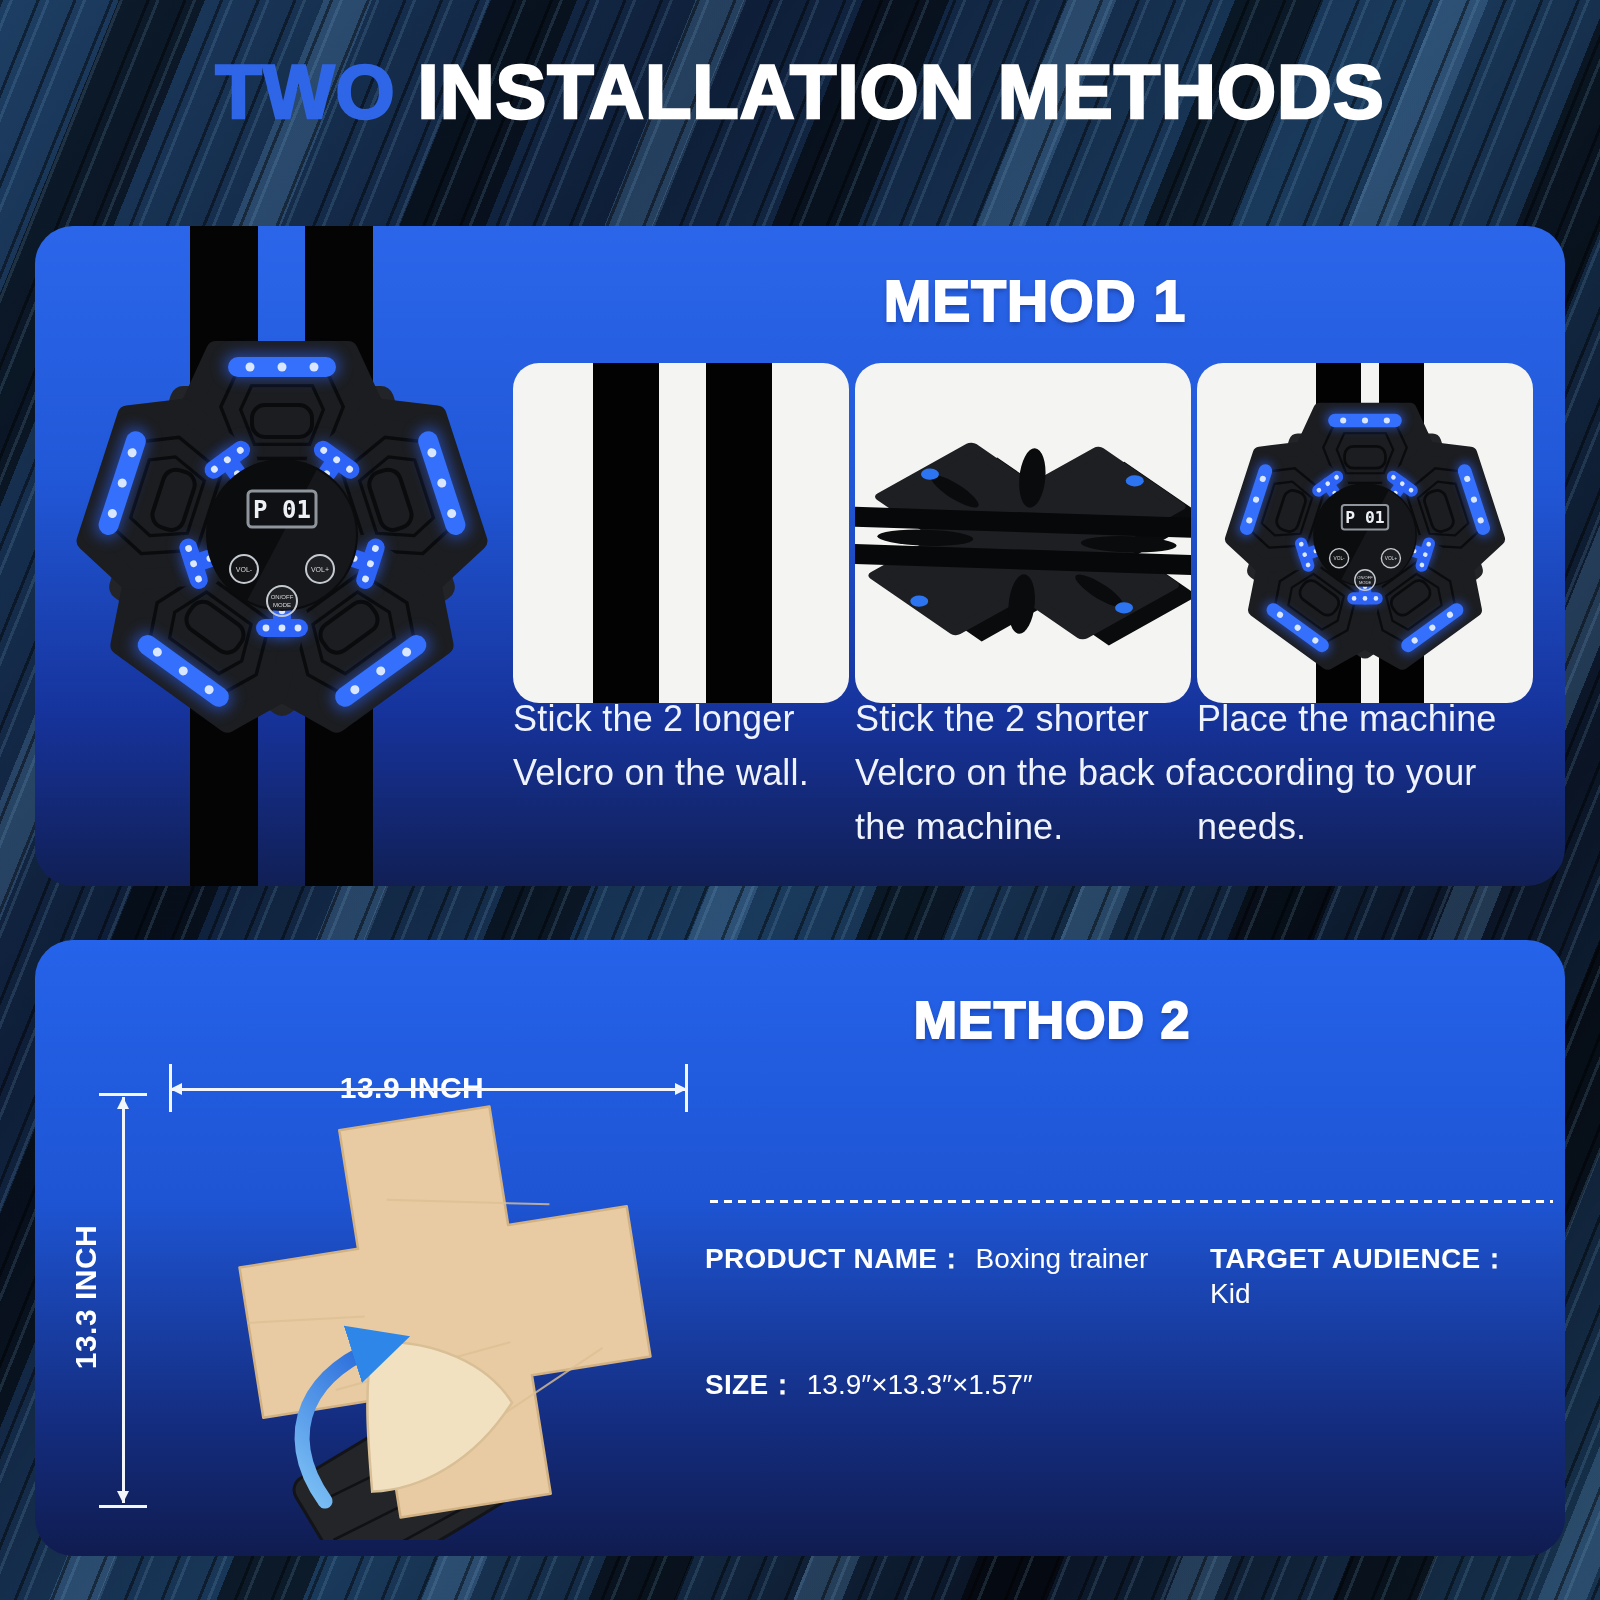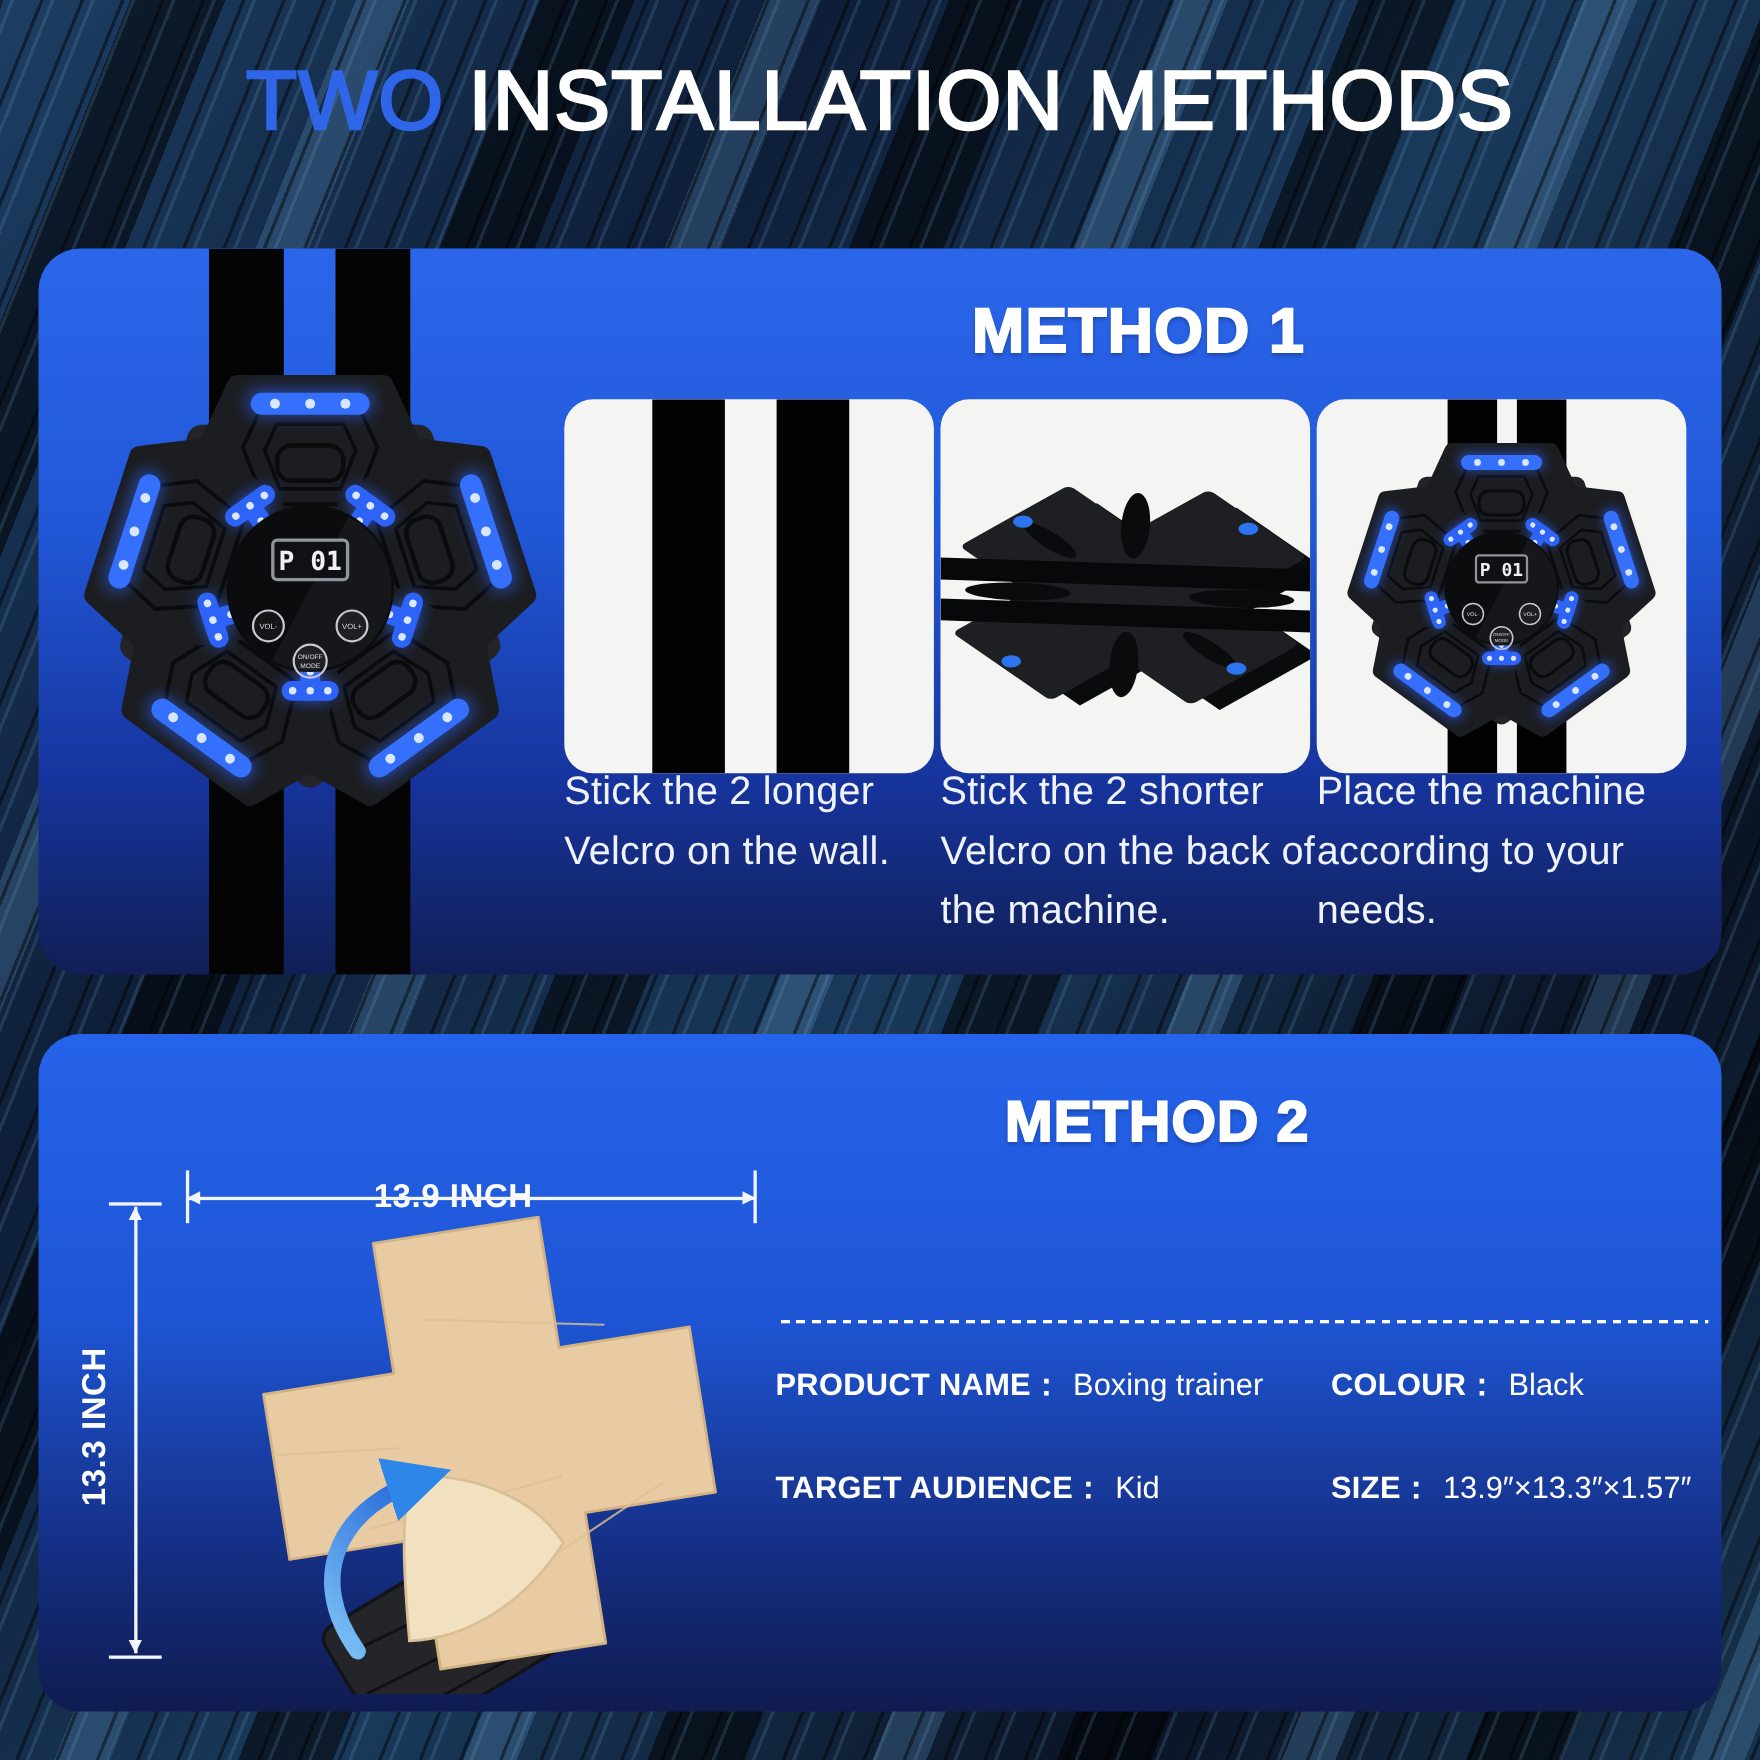--- a/index.html
+++ b/index.html
@@ -9,21 +9,21 @@
   .bg{position:absolute;inset:0;
     background:
       repeating-linear-gradient(112deg, rgba(0,0,0,.45) 0 3px, rgba(0,0,0,0) 3px 9px,
         rgba(130,180,215,.16) 9px 12px, rgba(0,0,0,0) 12px 34px),
       repeating-linear-gradient(112deg, rgba(0,0,0,0) 0 110px, rgba(0,0,0,.55) 110px 190px,
         rgba(0,0,0,0) 190px 300px, rgba(95,145,190,.28) 300px 345px),
       linear-gradient(125deg,#1d3e63 0%,#0e1e38 28%,#1a3a5c 52%,#0a1425 78%,#17334f 100%);
   }
   
   .title{position:absolute;top:48px;left:0;width:100%;text-align:center;margin:0;
-         font-size:76px;font-weight:400;letter-spacing:1px;color:#fff;
+         font-size:76px;font-weight:700;letter-spacing:1px;color:#fff;
          -webkit-text-stroke:2.5px currentColor;white-space:nowrap;}
   .title .t-blue{color:#2f66e8;margin-right:22px;-webkit-text-stroke:2.5px #2f66e8;}
   
   .panel{position:absolute;left:35px;width:1530px;border-radius:38px;overflow:hidden;}
   .panel1{top:226px;height:660px;
     background:linear-gradient(180deg,#2b66ea 0%,#2158d8 38%,#16339b 74%,#111f55 100%);}
   .panel2{top:940px;height:616px;
     background:linear-gradient(180deg,#2563ea 0%,#1e55d4 42%,#142d80 78%,#101c50 100%);}
   .m-heading{position:absolute;margin:0;color:#fff;font-weight:700;letter-spacing:1px;
     -webkit-text-stroke:2px #fff;text-align:center;text-shadow:0 3px 5px rgba(0,5,40,.35);}
@@ -232,21 +232,20 @@
     <p class="cap cap2">Stick the 2 shorter Velcro on the back of the machine.</p>
     <p class="cap cap3">Place the machine according to your needs.</p>
   </section>
 
   <section class="panel panel2">
     <h2 class="m-heading m2-heading">METHOD 2</h2>
     <div class="divider"></div>
 
     <div class="specs">
       <div class="spec"><span class="spec-label">PRODUCT NAME：</span><span class="spec-value">Boxing trainer</span></div>
-      <div class="spec"><span class="spec-label">COLOUR：</span><span class="spec-value">Black</span></div>
       <div class="spec"><span class="spec-label">TARGET AUDIENCE：</span><span class="spec-value">Kid</span></div>
       <div class="spec"><span class="spec-label">SIZE：</span><span class="spec-value">13.9″×13.3″×1.57″</span></div>
     </div>
 
     <div class="dim-label dim-label-h">13.9 INCH</div>
     <div class="dim-label dim-label-v">13.3 INCH</div>
     <div class="dline dim-h-line"></div>
     <div class="dline dim-v-line"></div>
     <div class="dline tick-h th1"></div>
     <div class="dline tick-h th2"></div>

